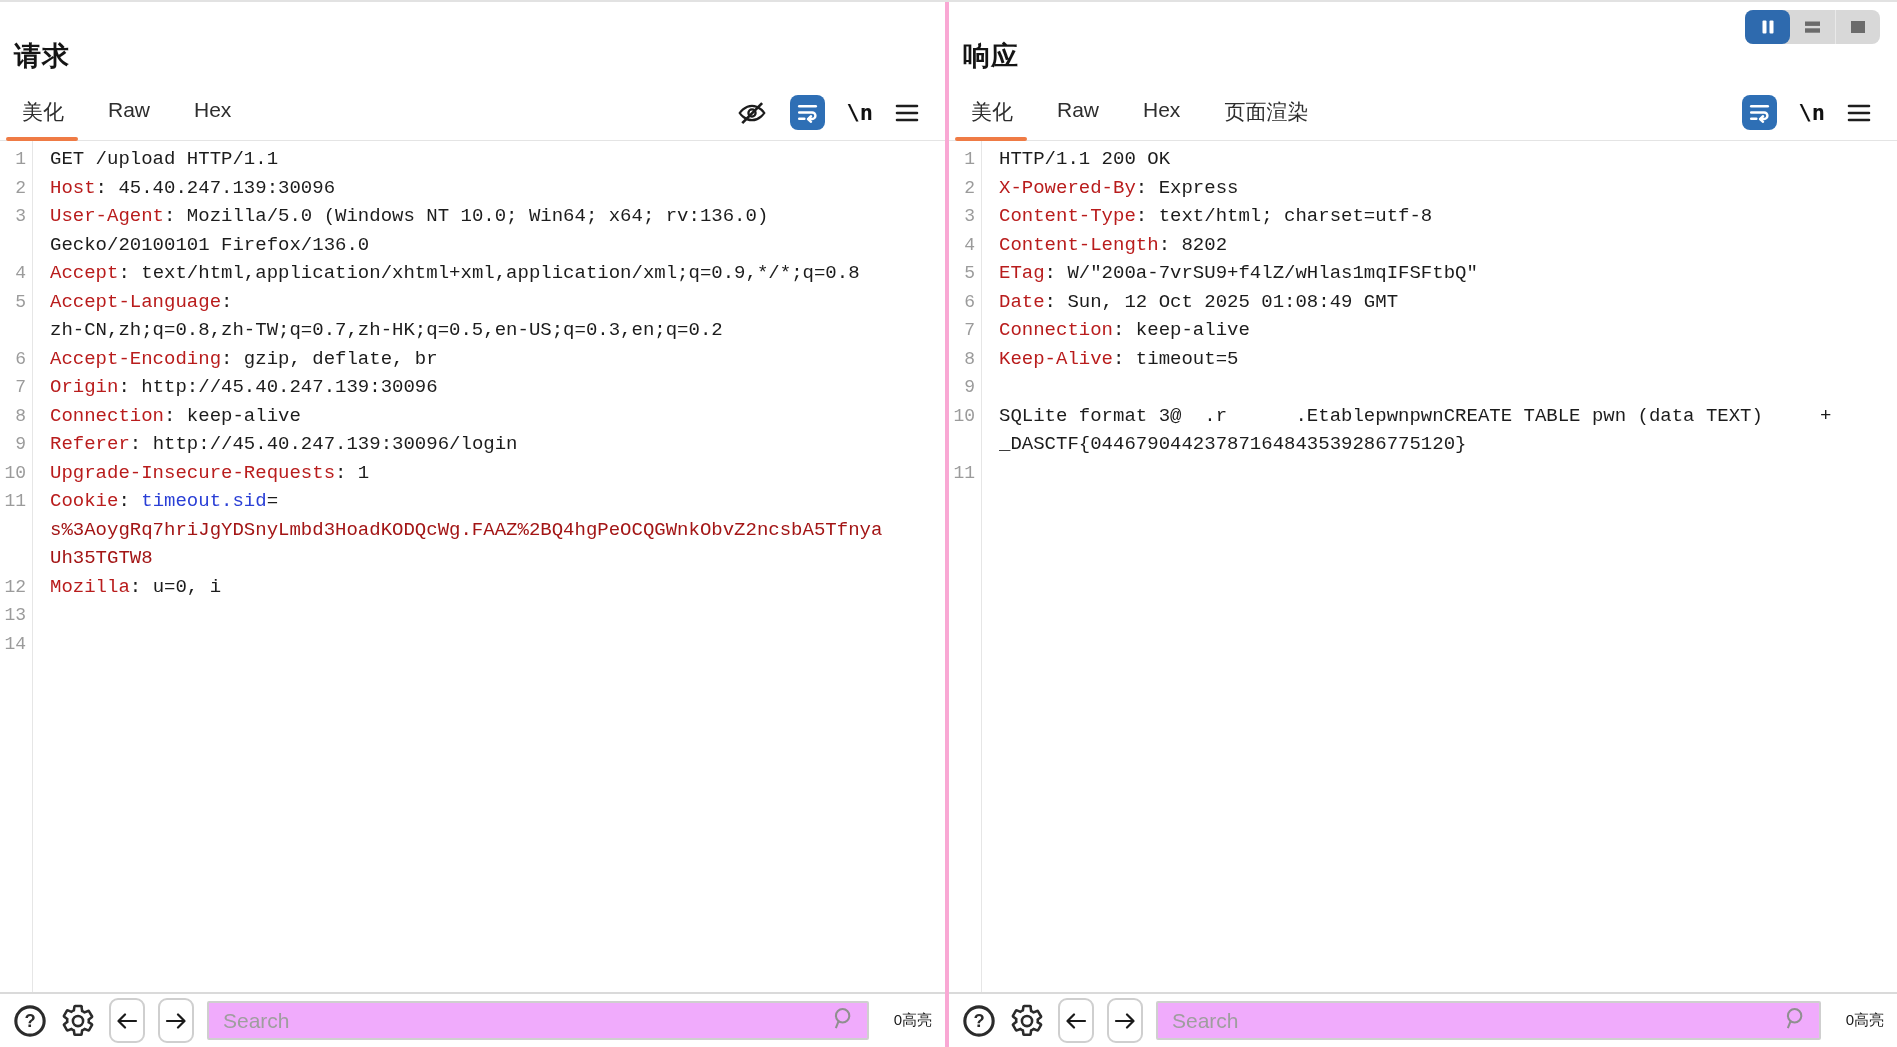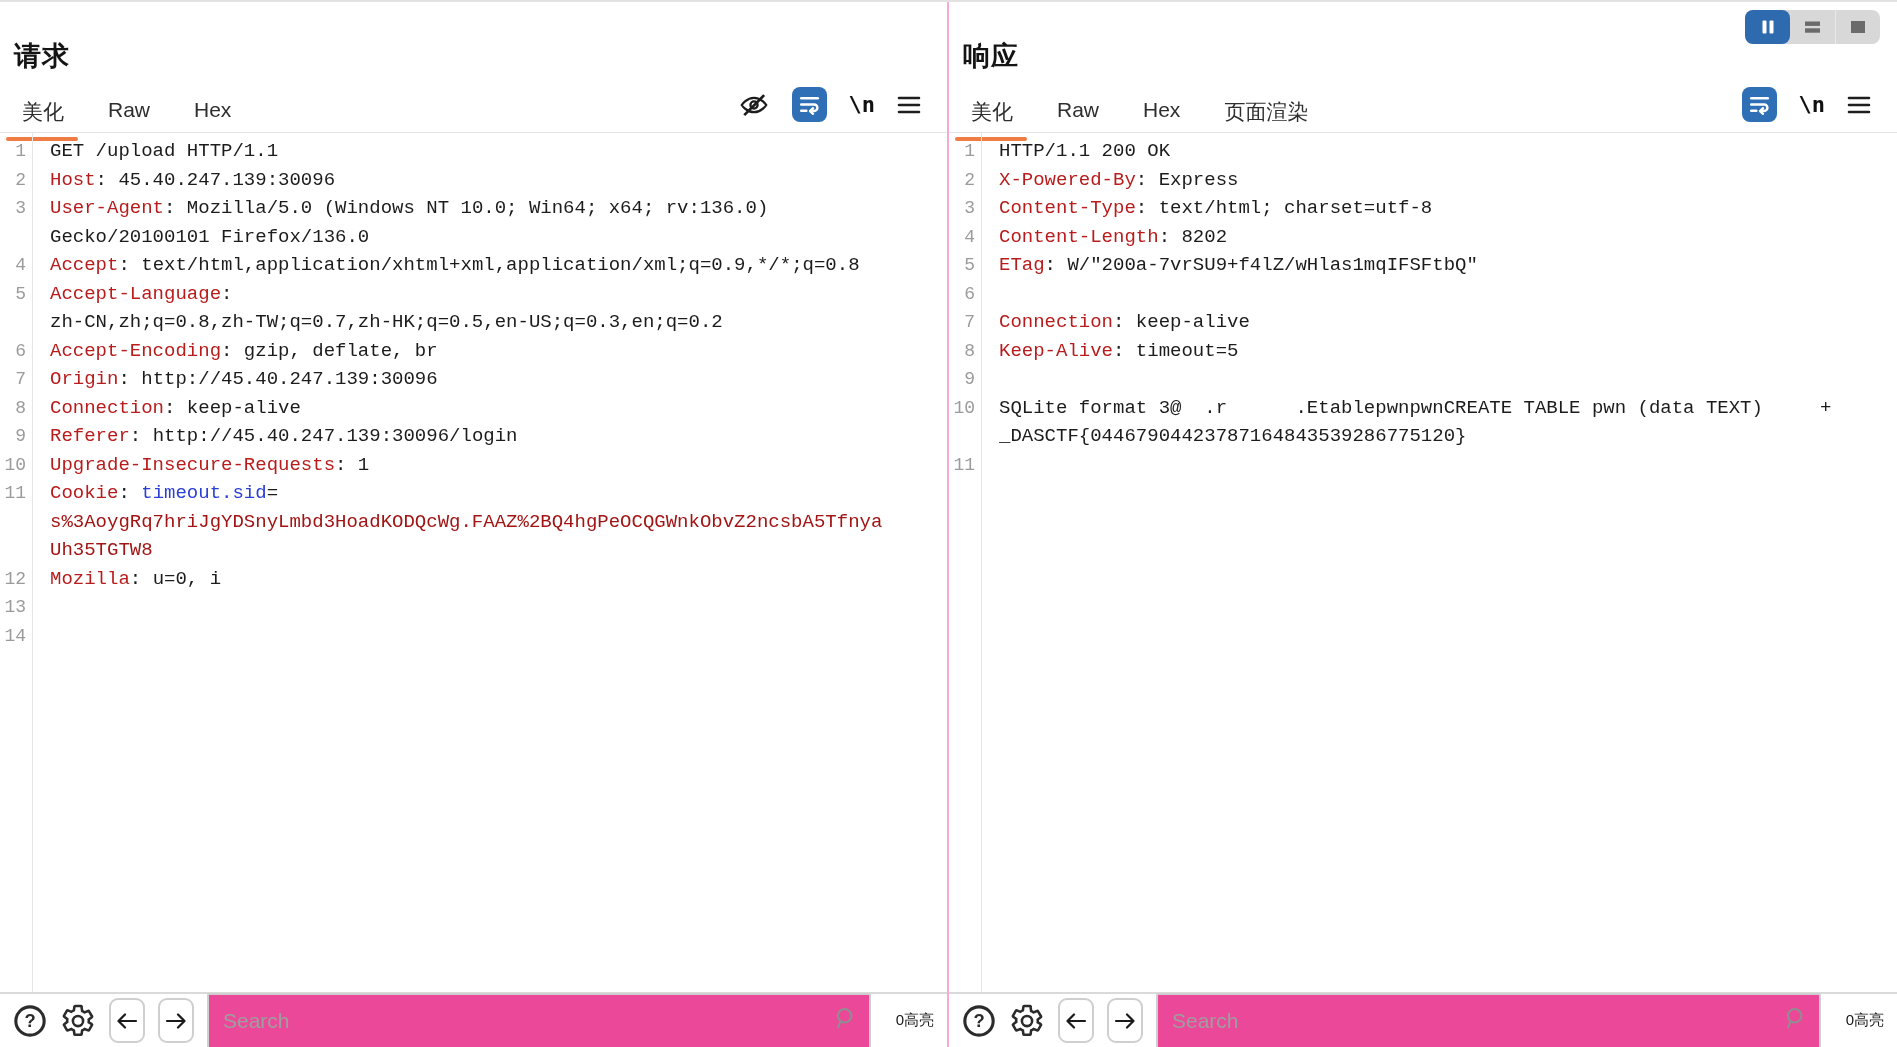--- a/index.html
+++ b/index.html
@@ -1,24 +1,24 @@
 <!DOCTYPE html>
 <html><head>
 <meta charset="utf-8">
 <style>
   * { box-sizing: border-box; margin: 0; padding: 0; }
   html,body { background:#fff; }
   body { width:1897px; height:1047px; font-family:"Liberation Sans", sans-serif; color:#1f1f1f; }
   .app { width:1897px; height:1047px; display:flex; border-top:2px solid #e2e2e2; background:#fff; position:relative; overflow:hidden; }
   .panel { display:flex; flex-direction:column; position:relative; background:#fff; overflow:hidden; }
-  .panel.left { width:949px; border-right:2px solid #f9a8d4; }
+  .panel.left { width:949px; border-right:4px solid #f9a8d4; }
   .panel.right { flex:1; }
 
   .title { margin:36px 0 0 14px; font-size:27px; font-weight:bold; color:#141414; letter-spacing:1px; }
-  .tabrow { position:relative; display:flex; align-items:flex-end; gap:44px; padding:24px 0 6px 22px; border-bottom:1px solid #e4e4e4;text-align:right; }
+  .tabrow { position:relative; display:flex; align-items:flex-end; gap:44px; padding:24px 0 14px 22px; border-bottom:1px solid #e4e4e4;text-align:right; }
   .tab { font-size:21px; color:#2e2e2e; cursor:pointer; position:relative; white-space:nowrap; }
   .tab.active::after { content:""; position:absolute; left:-16px; right:-14px; bottom:-15px; height:4px; background:#ef7b45; border-radius:2px; }
   .tabicons { position:absolute; right:26px; bottom:10px; display:flex; align-items:center; gap:22px; }
   .iconbtn { display:flex; align-items:center; justify-content:center; cursor:pointer; }
   .wrapbtn { width:35px; height:35px; background:#2e6fb5; border-radius:8px; }
   .nl { font-size:22px; font-weight:600; font-family:"DejaVu Sans Mono", monospace; color:#111; }
 
   .editor { flex:1; position:relative; padding-top:4px; overflow:hidden;
             font-family:"Liberation Mono","DejaVu Sans Mono",monospace; font-size:19px; }
   .editor::before { content:""; position:absolute; left:32px; top:0; bottom:0; width:1px; background:#e6e6e6; }
@@ -27,21 +27,21 @@
   .code { flex:1; margin-left:18px; margin-right:20px; white-space:pre; overflow:hidden; }
   .row.hl .code { background:#efefef; }
   .k   { color:#b91c1c; }
   .v   { color:#1c1c1c; }
   .cs  { color:#2a3fd6; }
   .red { color:#a31515; }
   .undl .code span { border-bottom:2px dotted #3b3b66; padding-bottom:1px; }
 
   .statusbar { height:55px; border-top:2px solid #dadada; display:flex; align-items:center; padding:0 13px; gap:13px; background:#fff; }
   .navbtn { width:36px; height:45px; border:2px solid #cfcfcf; border-radius:9px; display:flex; align-items:center; justify-content:center; background:#fff; cursor:pointer; }
-  .search { position:relative; flex:1; height:56px; border:2px solid #cfcfcf; border-radius:2px; background:#ec4899; }
+  .search { position:relative; flex:1; height:39px; border:2px solid #cfcfcf; border-radius:2px; background:#f0abfc; }
   .search input { border:none; outline:none; width:100%; height:100%; padding:0 52px 0 14px; font-size:21px; color:#333; font-family:"Liberation Sans",sans-serif; background:transparent; }
   .search input::placeholder { color:#9e9e9e; }
   .mag { position:absolute; right:13px; top:50%; transform:translateY(-50%); }
   .hlcount { font-size:15px; color:#161616; white-space:nowrap; margin-left:12px; }
 
   .wincontrols { position:absolute; top:8px; right:17px; display:flex; background:#d8d8d8; border-radius:8px; height:34px; align-items:stretch; z-index:5; }
   .seg { width:45px; display:flex; align-items:center; justify-content:center; cursor:pointer; }
   .seg.active { background:#2e6aae; border-radius:8px; }
   .seg + .seg { border-left:1px solid #e9e9e9; }
   .seg.active + .seg { border-left:none; }
@@ -254,20 +254,21 @@
         <div class="row">
           <span class="ln">4</span>
           <span class="code"><span class="k">Content-Length</span><span class="v">: 8202</span></span>
         </div>
         <div class="row">
           <span class="ln">5</span>
           <span class="code"><span class="k">ETag</span><span class="v">: W/"200a-7vrSU9+f4lZ/wHlas1mqIFSFtbQ"</span></span>
         </div>
         <div class="row">
           <span class="ln">6</span>
+          <span class="code"><span class="k">Date</span><span class="v">: Sun, 12 Oct 2025 01:08:49 GMT</span></span>
         </div>
         <div class="row">
           <span class="ln">7</span>
           <span class="code"><span class="k">Connection</span><span class="v">: keep-alive</span></span>
         </div>
         <div class="row">
           <span class="ln">8</span>
           <span class="code"><span class="k">Keep-Alive</span><span class="v">: timeout=5</span></span>
         </div>
         <div class="row">

